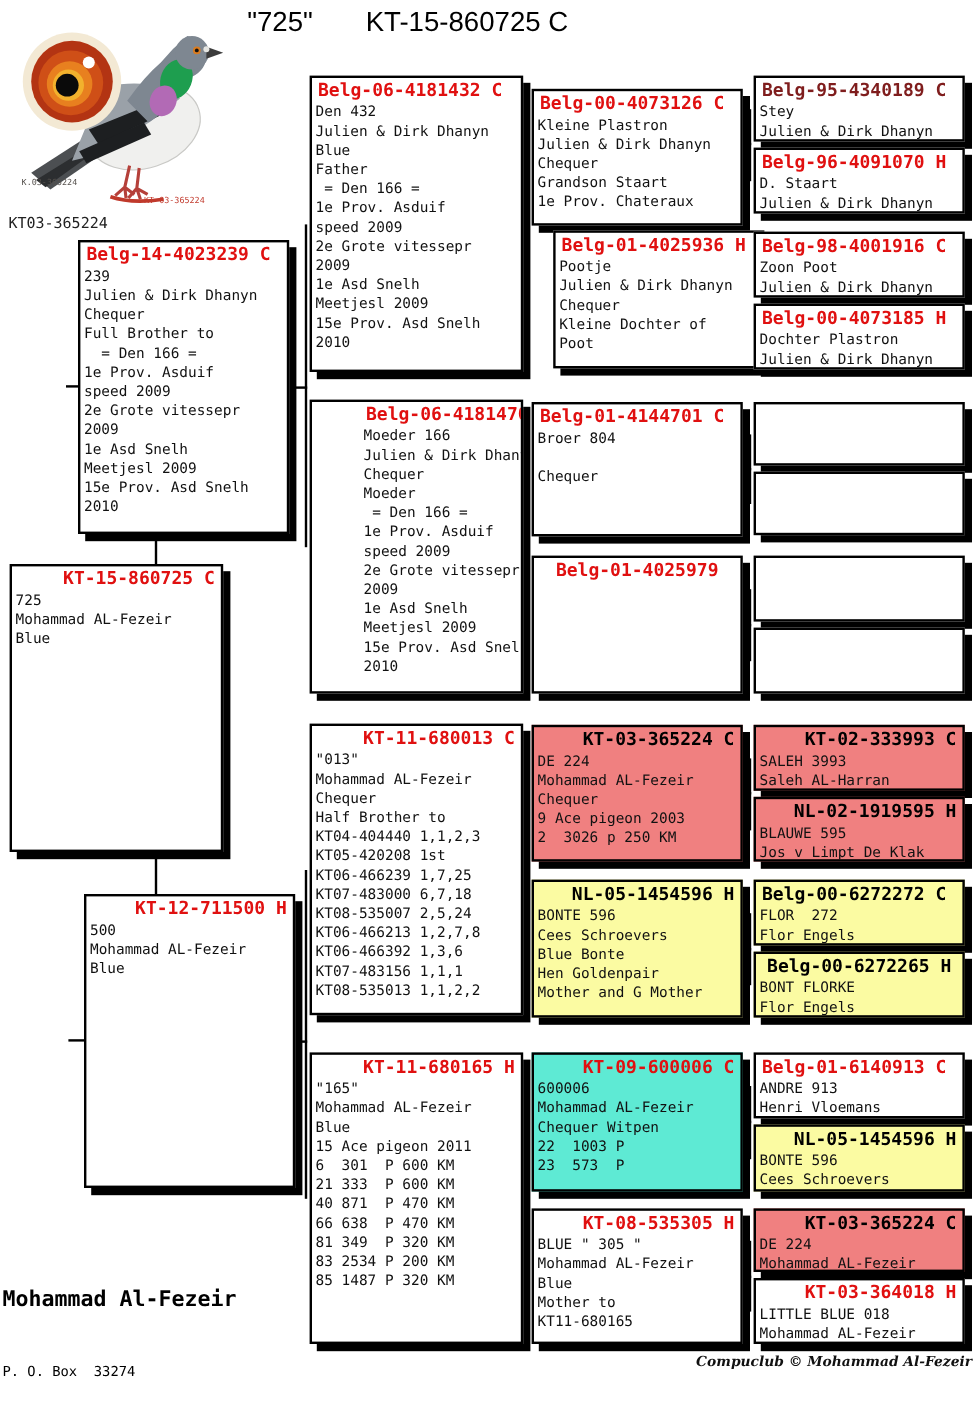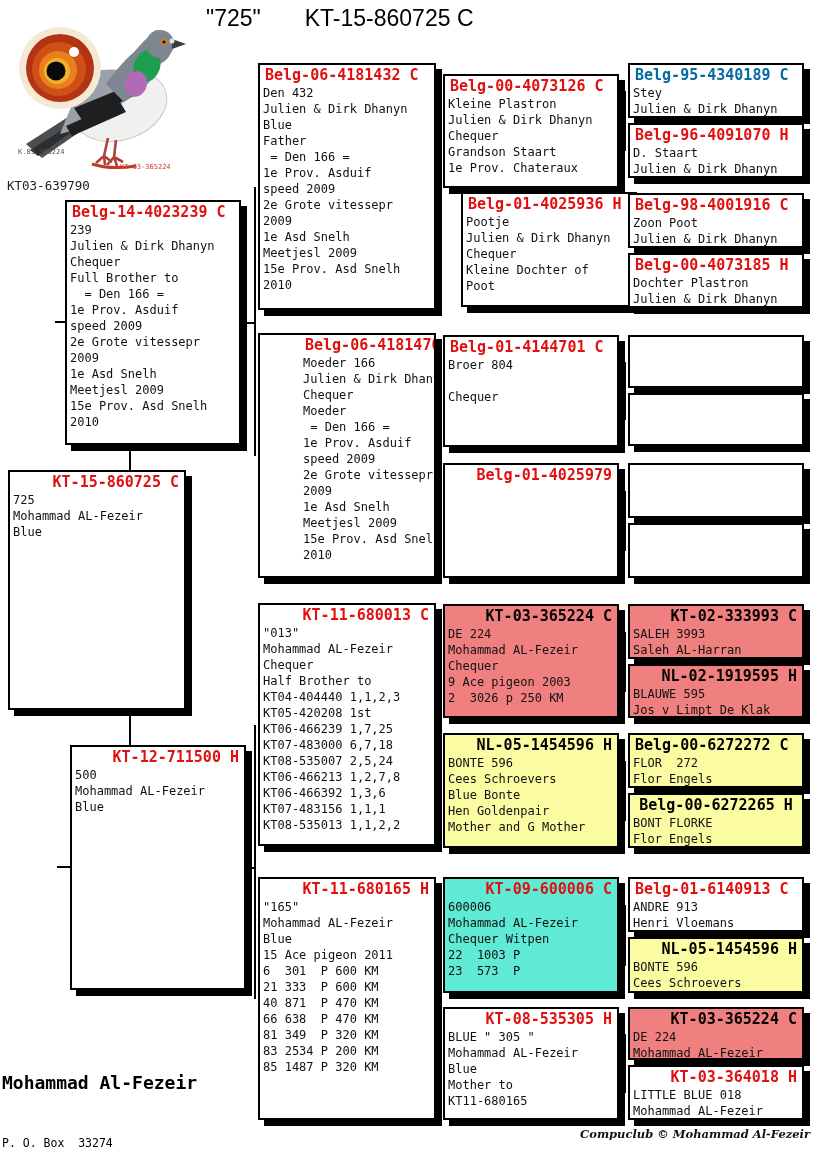--- a/index.html
+++ b/index.html
@@ -60,21 +60,21 @@
     <circle cx="52" cy="62" r="34" fill="#b33413"></circle>
     <circle cx="51" cy="63" r="27" fill="#cf4f17"></circle>
     <circle cx="50" cy="64" r="19" fill="#e8801f"></circle>
     <circle cx="49" cy="65" r="13" fill="#f2b12d"></circle>
     <circle cx="48" cy="65" r="9.5" fill="#0a0a0a"></circle>
     <circle cx="66" cy="46" r="5" fill="#ffffff"></circle>
 
     <text x="10" y="148" font-size="7" fill="#55514d">K.03-365224</text>
     <text x="112" y="163" font-size="7" fill="#c23b2e">KT 03-365224</text>
   </svg>
-  <div class="photo-label">KT03-639790</div>
+  <div class="photo-label">KT03-365224</div>
 
   <div class="footer">
     <div class="fname">Mohammad Al-Fezeir</div>
     <div class="fline">P. O. Box  33274</div>
     
     
     
   </div>
 
   <div class="credit">Compuclub © Mohammad Al-Fezeir</div>
@@ -217,21 +217,21 @@
 Kleine Dochter of
 Poot</div>
     </div>
     <div class="box" style="left: 443px; top: 335px; width: 176px; height: 112px; background: rgb(255, 255, 255);">
       <div class="bt" style="color: rgb(224, 16, 16); text-align: left;">Belg-01-4144701 C</div>
       <div class="bl">Broer 804
 
 Chequer</div>
     </div>
     <div class="box" style="left: 443px; top: 463px; width: 176px; height: 115px; background: rgb(255, 255, 255);">
-      <div class="bt" style="color: rgb(224, 16, 16); text-align: right;">Belg-01-4025979</div>
+      <div class="bt" style="color: rgb(224, 16, 16); text-align: center;">Belg-01-4025979</div>
     </div>
     <div class="box" style="left: 443px; top: 604px; width: 176px; height: 114px; background: rgb(240, 128, 128);">
       <div class="bt" style="color: rgb(0, 0, 0); text-align: right;">KT-03-365224 C</div>
       <div class="bl">DE 224
 Mohammad AL-Fezeir
 Chequer
 9 Ace pigeon 2003
 2  3026 p 250 KM</div>
     </div>
     <div class="box" style="left: 443px; top: 733px; width: 176px; height: 115px; background: rgb(251, 251, 162);">
@@ -252,21 +252,21 @@
     </div>
     <div class="box" style="left: 443px; top: 1007px; width: 176px; height: 113px; background: rgb(255, 255, 255);">
       <div class="bt" style="color: rgb(224, 16, 16); text-align: right;">KT-08-535305 H</div>
       <div class="bl">BLUE " 305 "
 Mohammad AL-Fezeir
 Blue
 Mother to
 KT11-680165</div>
     </div>
     <div class="box" style="left: 628px; top: 63px; width: 176px; height: 55px; background: rgb(255, 255, 255);">
-      <div class="bt" style="color: #0369a1; text-align: left;">Belg-95-4340189 C</div>
+      <div class="bt" style="color: #7f1d1d; text-align: left;">Belg-95-4340189 C</div>
       <div class="bl">Stey
 Julien &amp; Dirk Dhanyn</div>
     </div>
     <div class="box" style="left: 628px; top: 123px; width: 176px; height: 55px; background: rgb(255, 255, 255);">
       <div class="bt" style="color: rgb(224, 16, 16); text-align: left;">Belg-96-4091070 H</div>
       <div class="bl">D. Staart
 Julien &amp; Dirk Dhanyn</div>
     </div>
     <div class="box" style="left: 628px; top: 193px; width: 176px; height: 55px; background: rgb(255, 255, 255);">
       <div class="bt" style="color: rgb(224, 16, 16); text-align: left;">Belg-98-4001916 C</div>

